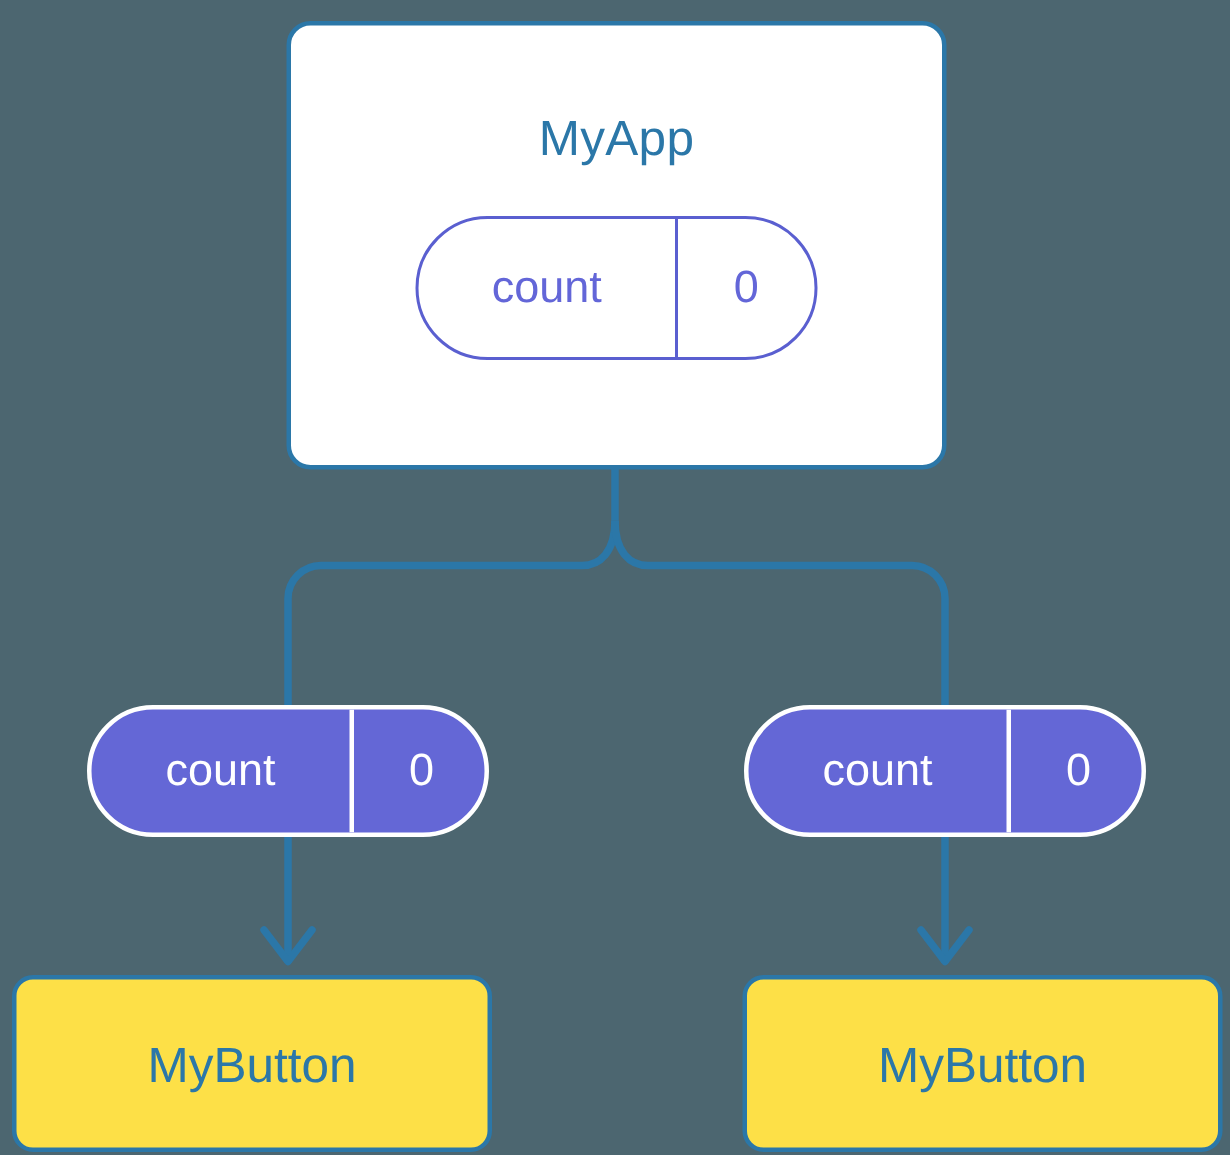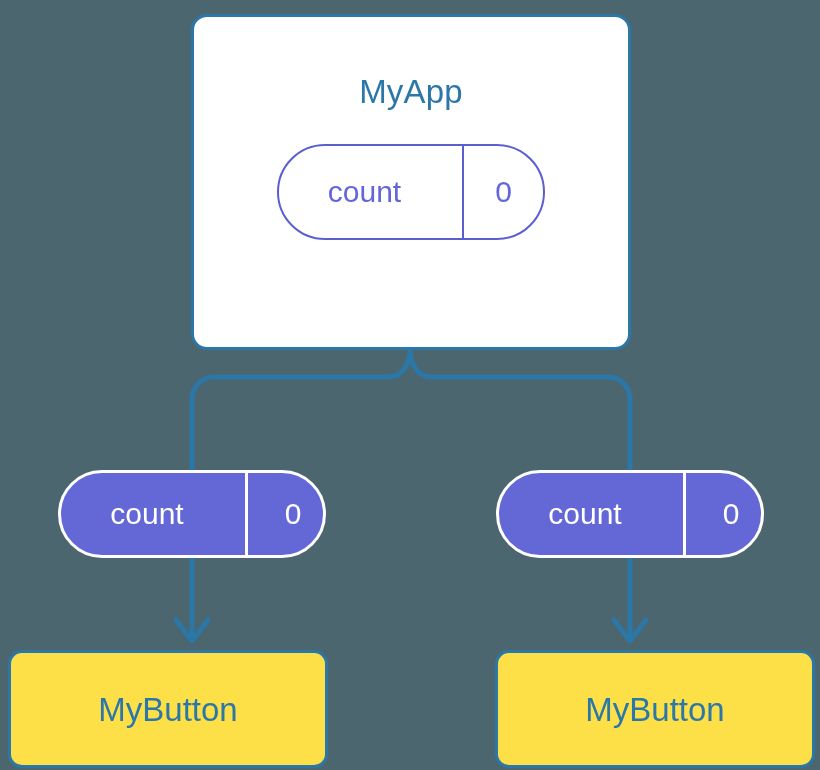--- a/index.html
+++ b/index.html
@@ -31,21 +31,20 @@
     line-height:1;
     white-space:nowrap;
   }
 
   
   .pill{
     border-radius:999px;
     align-items:stretch;
     overflow:hidden;
     box-sizing:border-box;
-    gap:12px;
   }
   .pill-key,.pill-val{
     display:flex;align-items:center;justify-content:center;
     font-size:30px;line-height:1;white-space:nowrap;
   }
   .pill-outline{
     background:#ffffff;
     border:2px solid #5a5fd0;
   }
   .pill-outline .pill-key{color:#6366d8;flex:0 0 171px;}
@@ -83,21 +82,21 @@
   <path d="M410,347 C410,368 400,377 388,377 L214,377 A22,22 0 0 0 192,399 L192,470" fill="none" stroke="#2b77a8" stroke-width="5" stroke-linecap="butt" stroke-linejoin="round"></path>
   <path d="M410,347 C410,368 420,377 432,377 L608,377 A22,22 0 0 1 630,399 L630,470" fill="none" stroke="#2b77a8" stroke-width="5" stroke-linecap="butt" stroke-linejoin="round"></path>
 
   <path d="M192,557 L192,642" fill="none" stroke="#2b77a8" stroke-width="5"></path>
   <path d="M176,620 L192,641 L208,620" fill="none" stroke="#2b77a8" stroke-width="5" stroke-linecap="round" stroke-linejoin="round"></path>
 
   <path d="M630,557 L630,642" fill="none" stroke="#2b77a8" stroke-width="5"></path>
   <path d="M614,620 L630,641 L646,620" fill="none" stroke="#2b77a8" stroke-width="5" stroke-linecap="round" stroke-linejoin="round"></path>
 </svg>
 
-<div class="node component-card" style="left:191px;top:14px;width:440px;height:336px;padding-top:58px;">
+<div class="node component-card" style="left:191px;top:14px;width:440px;height:299px;padding-top:58px;">
   <div class="component-title">MyApp</div>
 
   <div class="node pill pill-outline" style="position:relative;left:0;top:36px;width:268px;height:96px;">
     <div class="pill-key">count</div>
     <div class="pill-val">0</div>
   </div>
 </div>
 
 <div class="node pill pill-filled" style="left:58px;top:470px;width:268px;height:88px;">
   <div class="pill-key" style="width:172px;">count</div>

